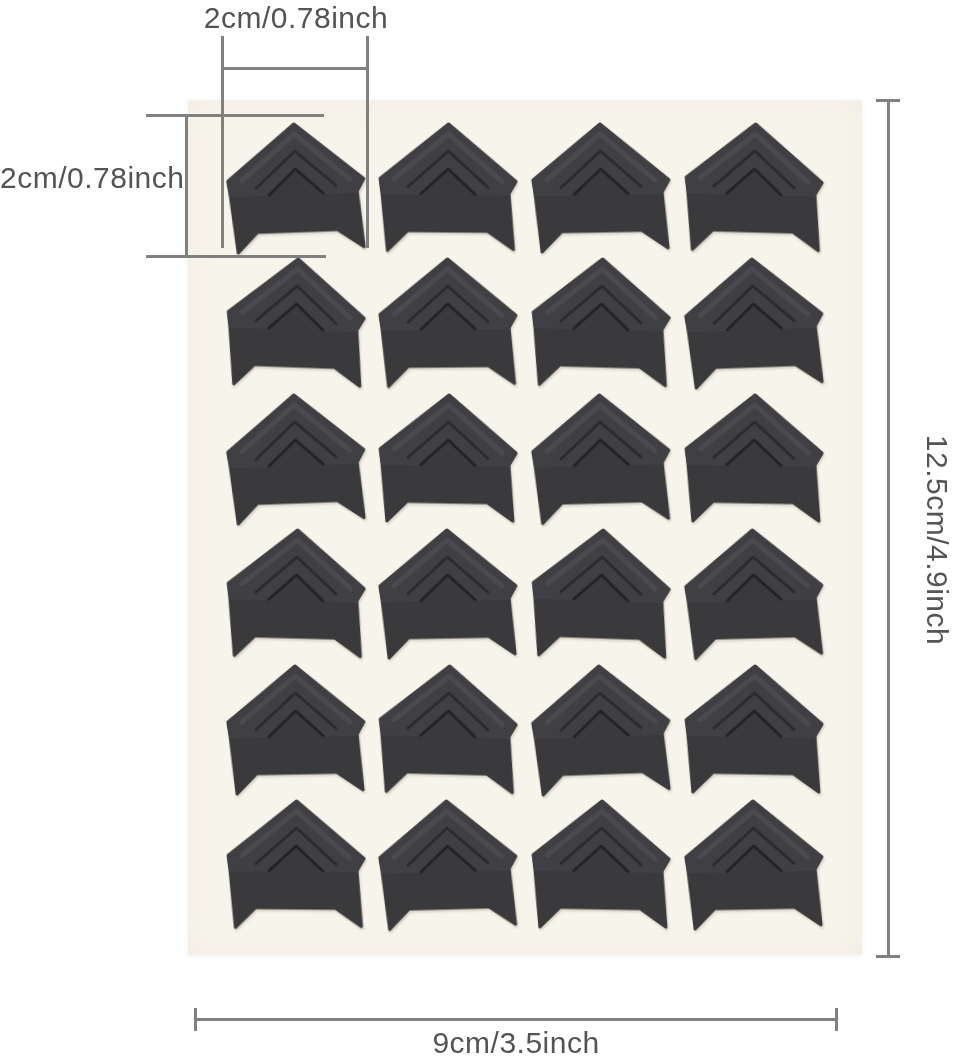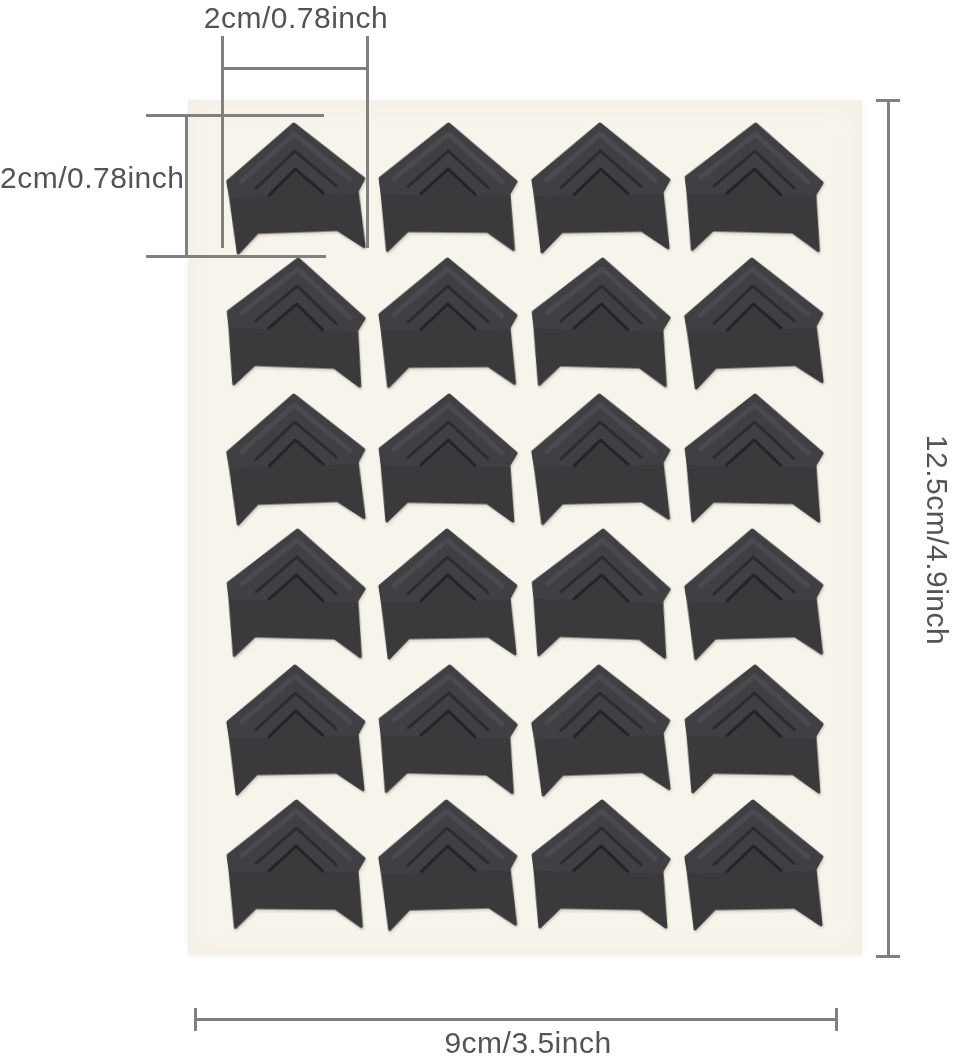--- a/index.html
+++ b/index.html
@@ -221,15 +221,15 @@
   <div class="dim-line" style="left:185px;top:114px;width:3px;height:144px;"></div>
 
   <div class="dim-line" style="left:887px;top:100px;width:3px;height:857px;"></div>
   <div class="dim-line" style="left:876px;top:99px;width:24px;height:3px;"></div>
   <div class="dim-line" style="left:876px;top:955px;width:24px;height:3px;"></div>
   <div class="dim-label rot" style="left:937px;top:540px;">12.5cm/4.9inch</div>
 
   <div class="dim-line" style="left:195px;top:1018px;width:642px;height:3px;"></div>
   <div class="dim-line" style="left:194px;top:1008px;width:3px;height:23px;"></div>
   <div class="dim-line" style="left:835px;top:1008px;width:3px;height:23px;"></div>
-  <div class="dim-label" style="left:408px;top:1026px;width:240px;text-align:center;">9cm/3.5inch</div>
+  <div class="dim-label" style="left:396px;top:1026px;width:240px;text-align:center;">9cm/3.5inch</div>
 
 </div>
 
 </body></html>

